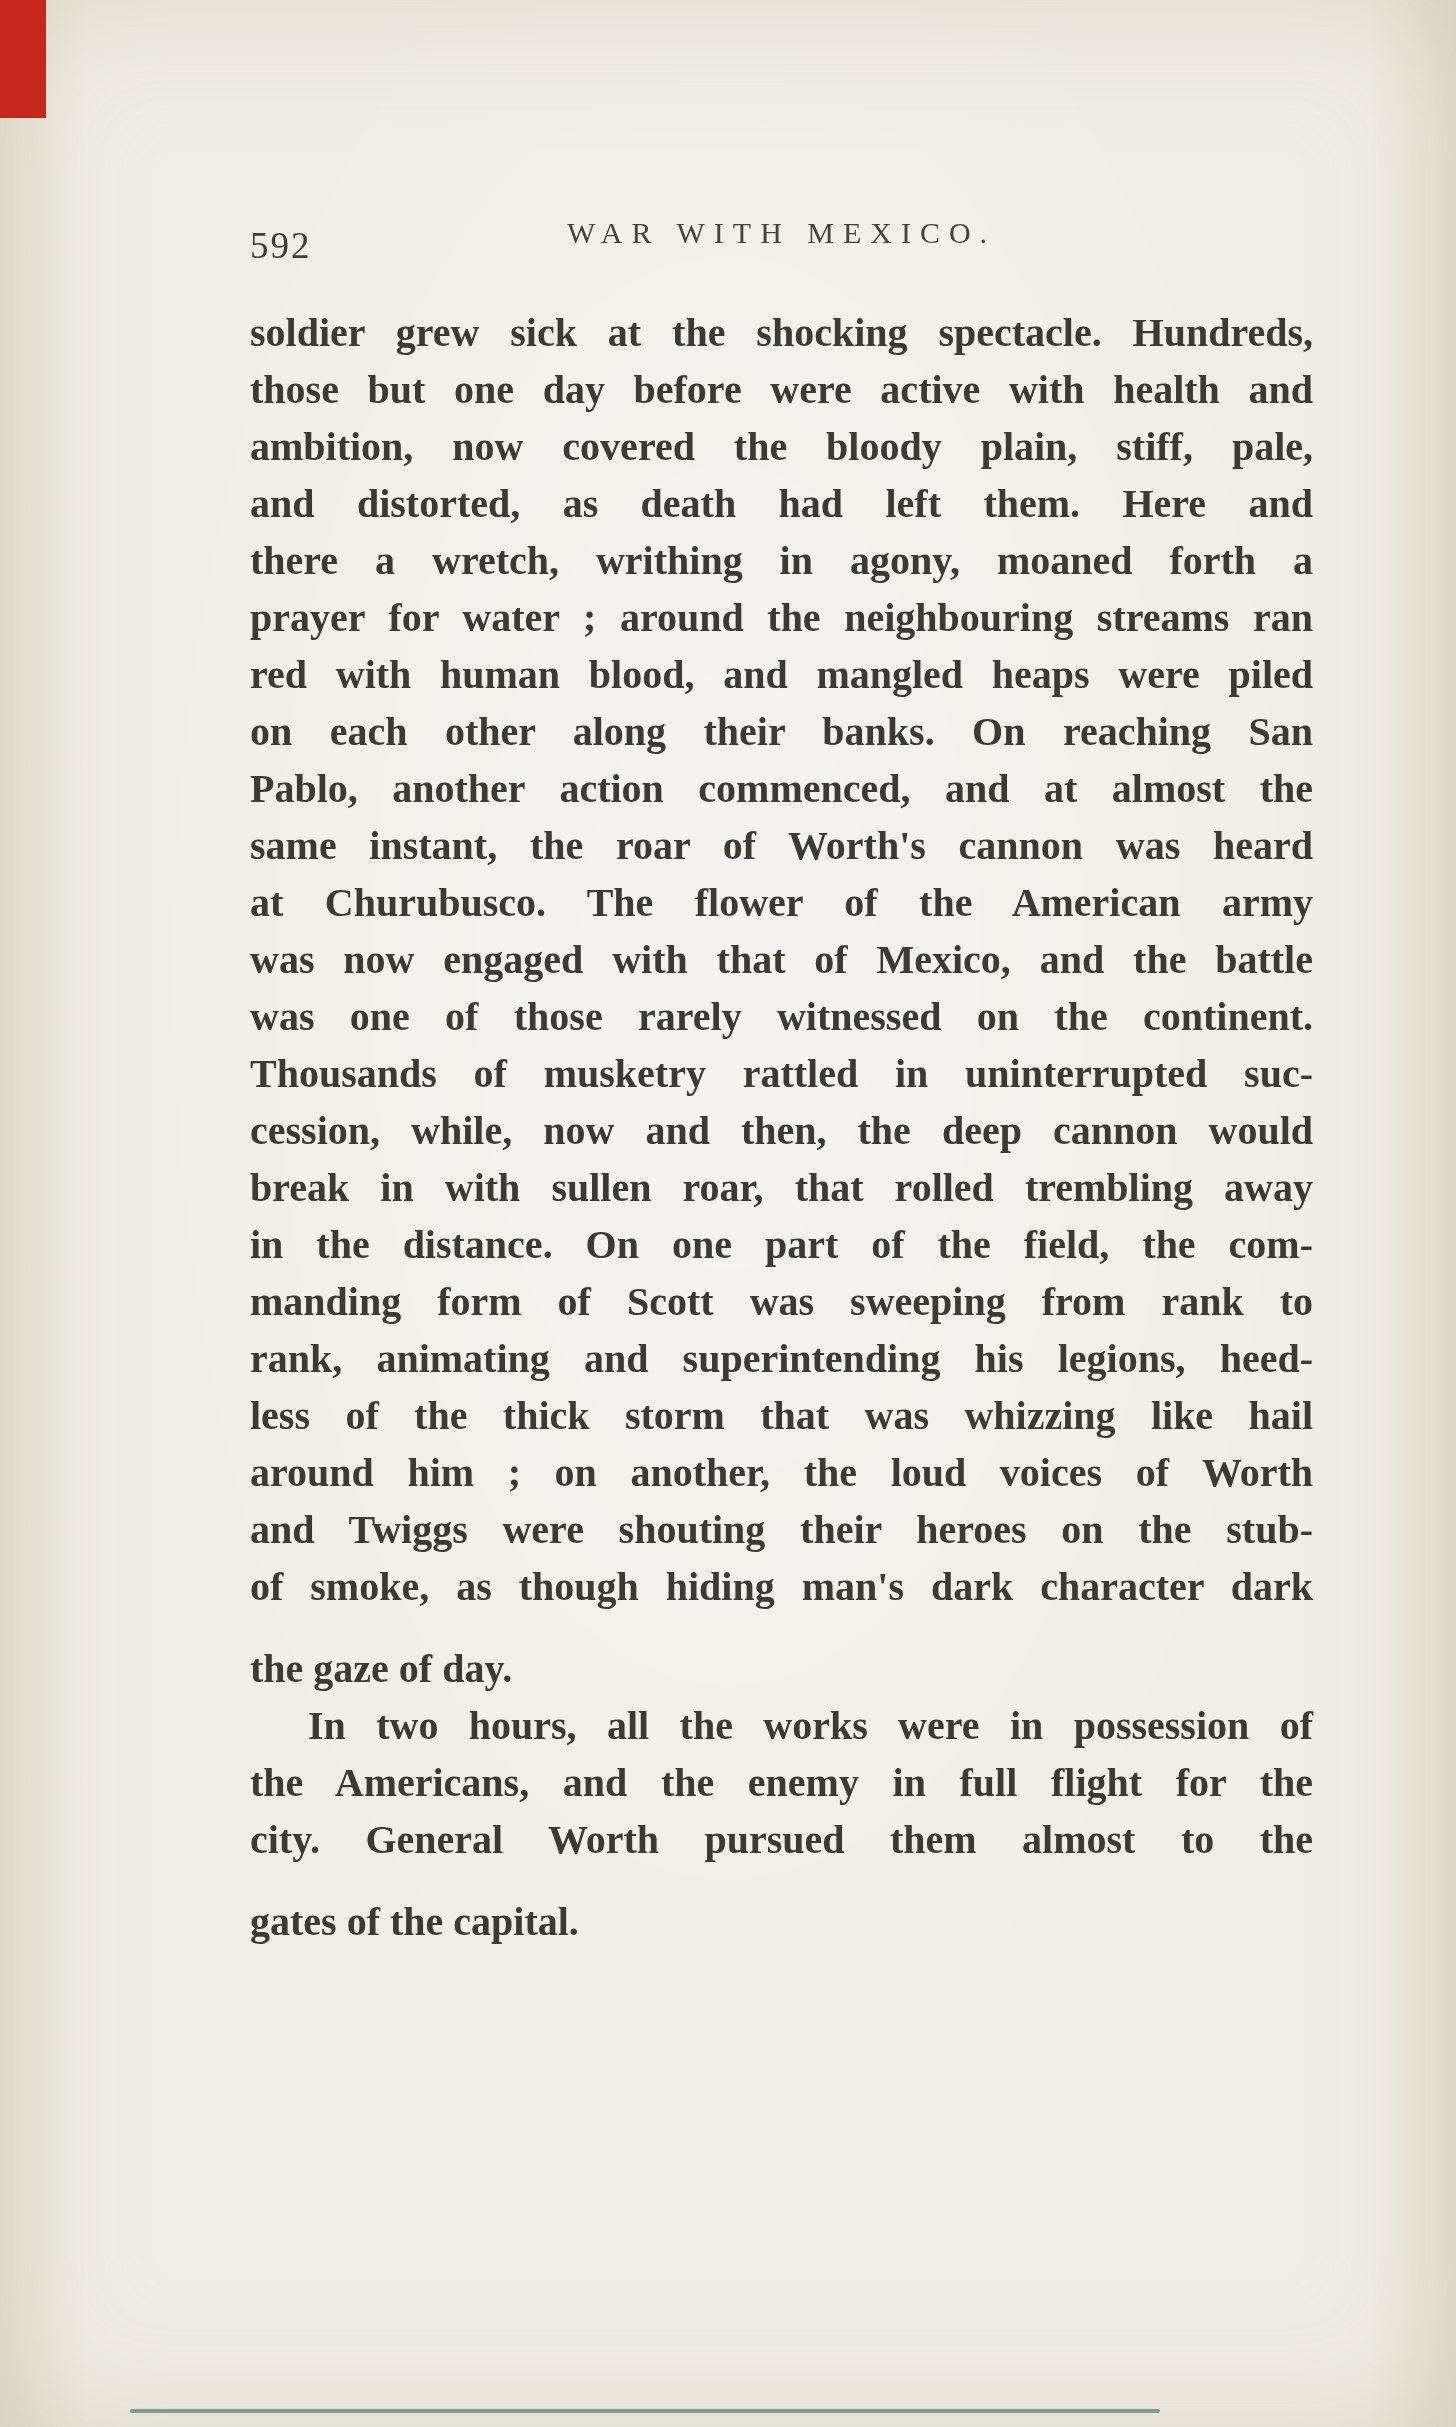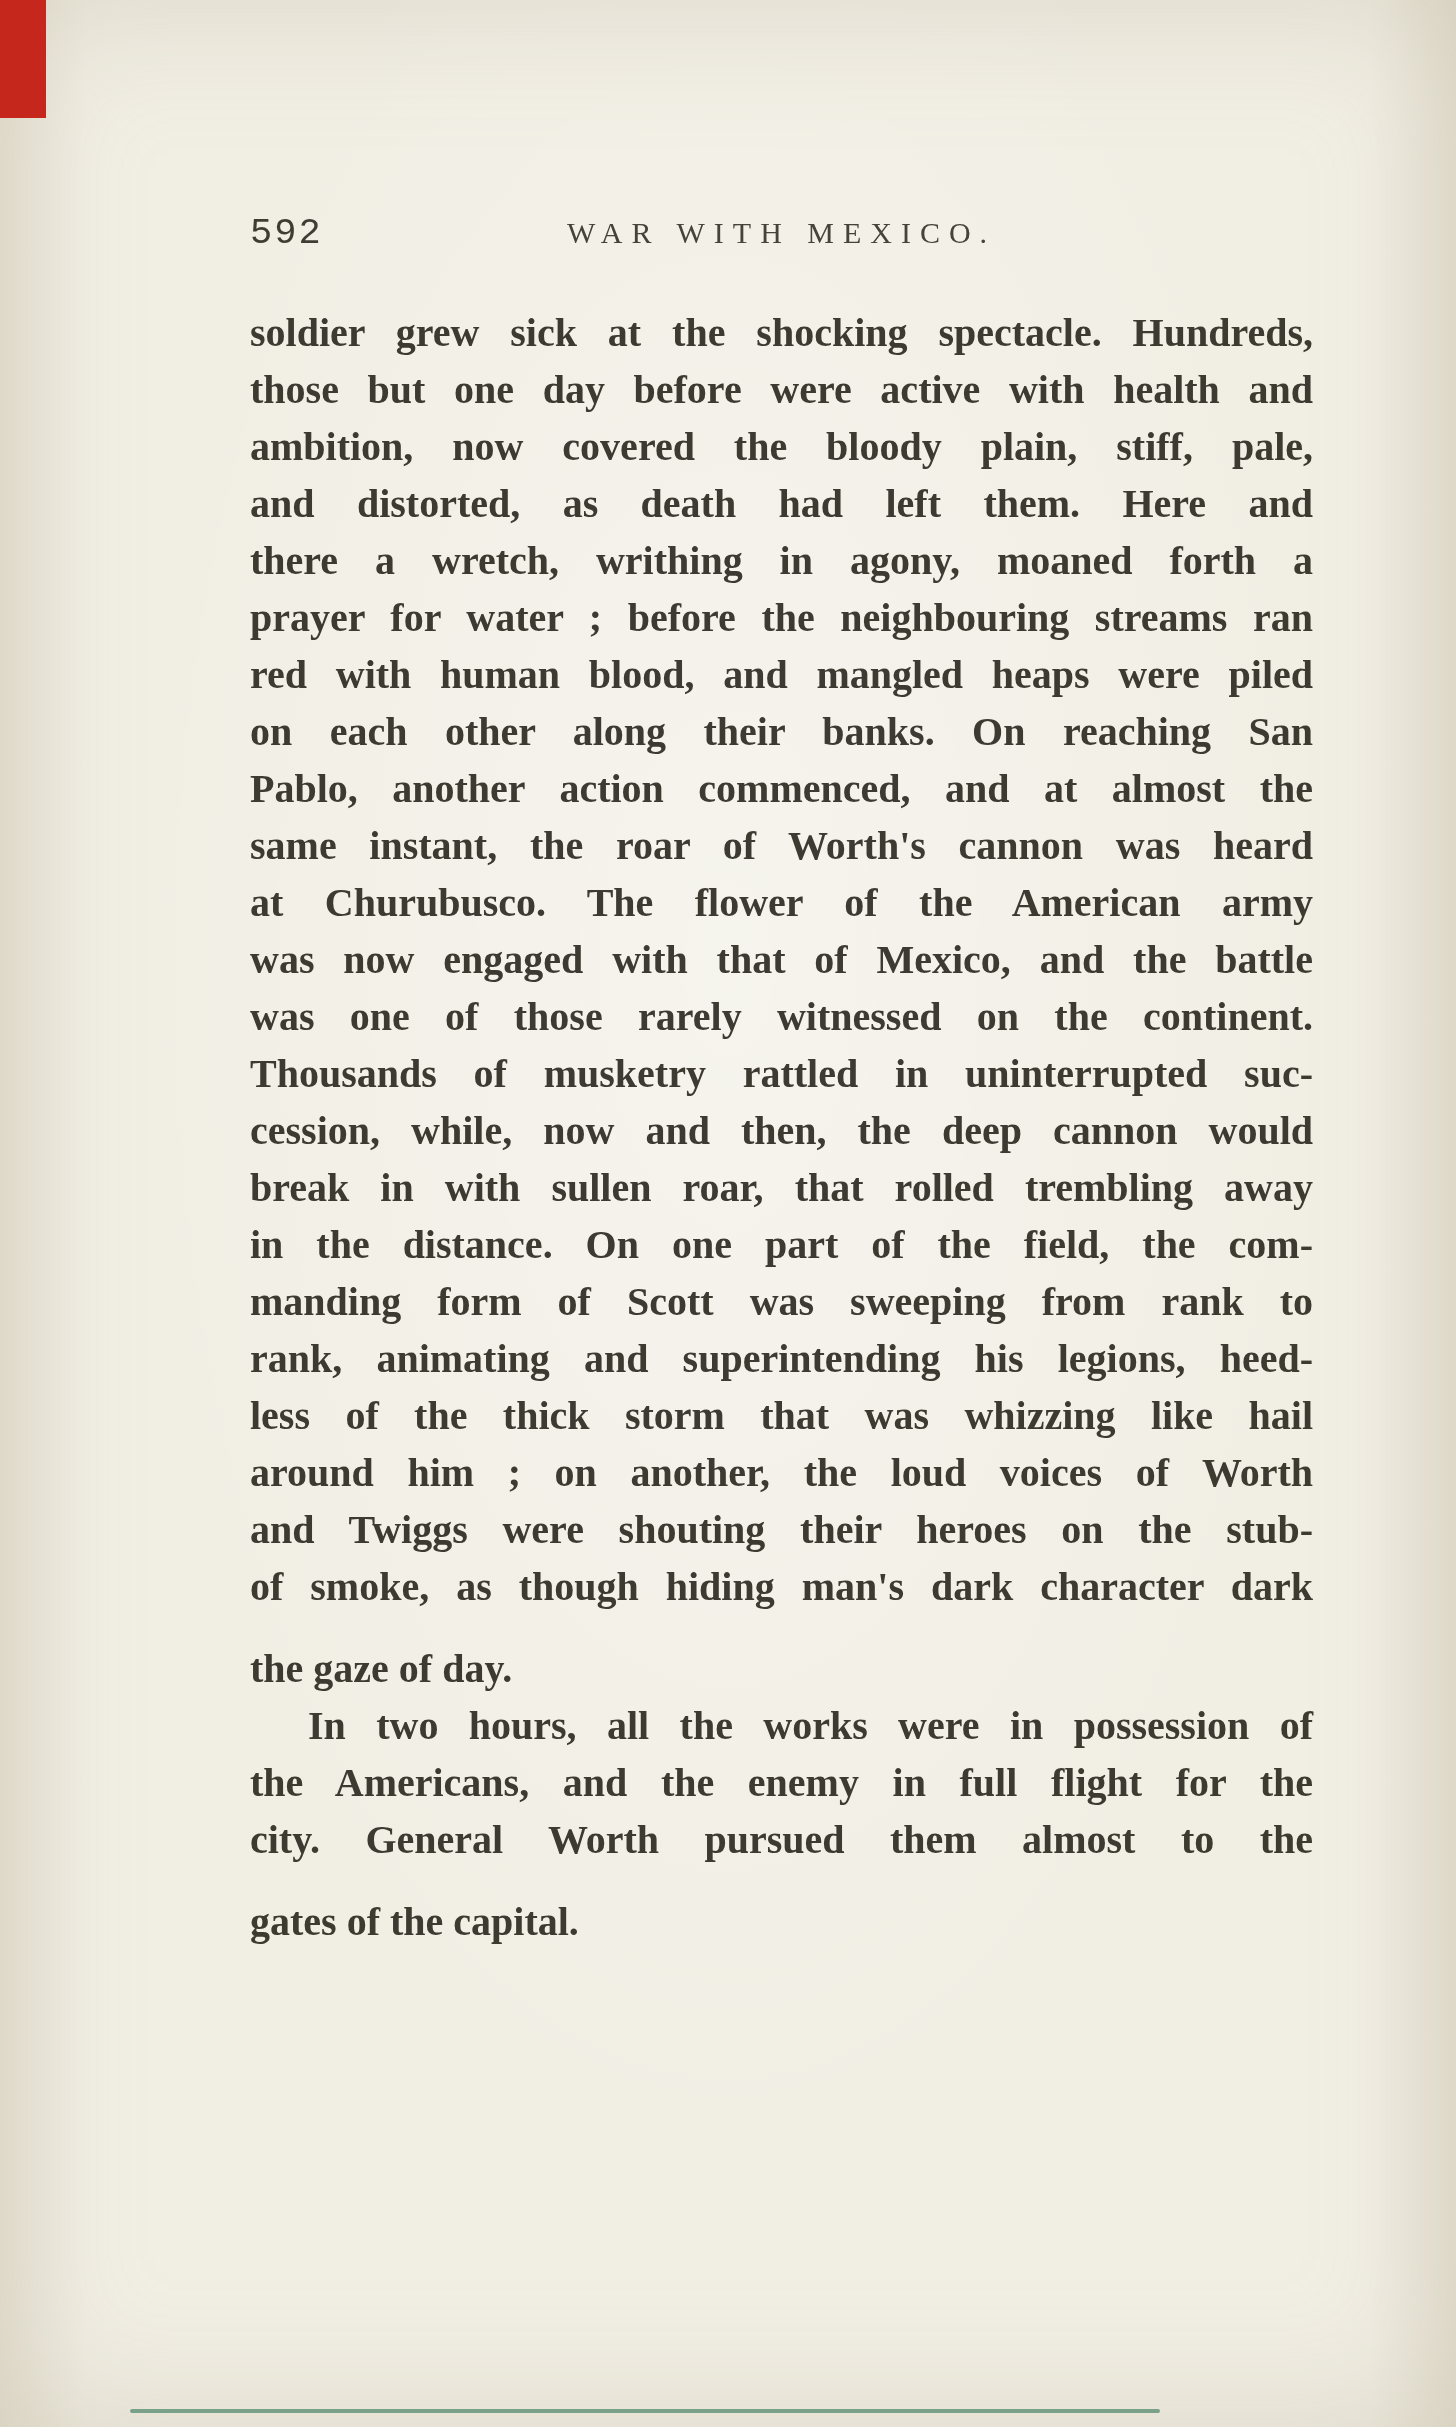--- a/index.html
+++ b/index.html
@@ -43,25 +43,24 @@
   
   .header {
     position: relative;
     margin: 212px 0 0 250px;
     width: 1063px;
     height: 44px;
   }
   .pagenum {
     position: absolute;
     left: 0;
-    top: 0;
+    top: 12px;
     font-size: 37px;
     letter-spacing: 2px;
     color: #3f3d33;
-    font-family: Liberation Mono, monospace;
   }
   .running {
     position: absolute;
     left: 0;
     right: 0;
     top: 4px;
     text-align: center;
     font-size: 30px;
     letter-spacing: 9px;
     color: #45433a;
@@ -105,21 +104,21 @@
     <span class="running">WAR WITH MEXICO.</span>
   </div>
 
   <div class="body-text">
       <div class="paragraph">
         <div class="line">soldier grew sick at the shocking spectacle. Hundreds,</div>
         <div class="line">those but one day before were active with health and</div>
         <div class="line">ambition, now covered the bloody plain, stiff, pale,</div>
         <div class="line">and distorted, as death had left them. Here and</div>
         <div class="line">there a wretch, writhing in agony, moaned forth a</div>
-        <div class="line">prayer for water ; before the neighbouring streams ran</div>
+        <div class="line">prayer for water ; around the neighbouring streams ran</div>
         <div class="line">red with human blood, and mangled heaps were piled</div>
         <div class="line">on each other along their banks. On reaching San</div>
         <div class="line">Pablo, another action commenced, and at almost the</div>
         <div class="line">same instant, the roar of Worth's cannon was heard</div>
         <div class="line">at Churubusco. The flower of the American army</div>
         <div class="line">was now engaged with that of Mexico, and the battle</div>
         <div class="line">was one of those rarely witnessed on the continent.</div>
         <div class="line">Thousands of musketry rattled in uninterrupted suc-</div>
         <div class="line">cession, while, now and then, the deep cannon would</div>
         <div class="line">break in with sullen roar, that rolled trembling away</div>

